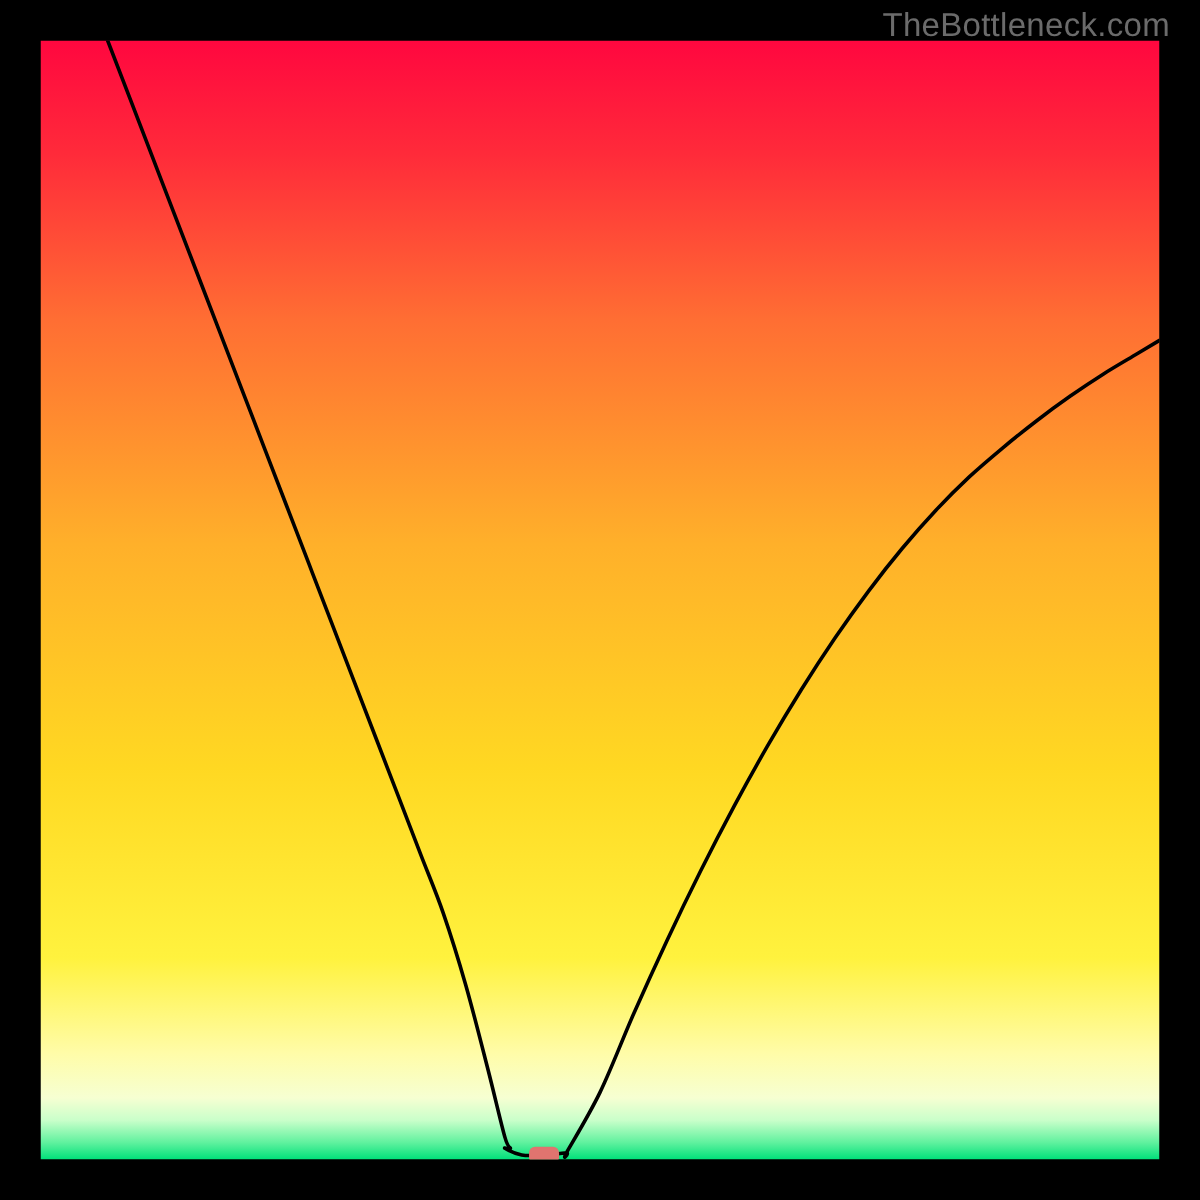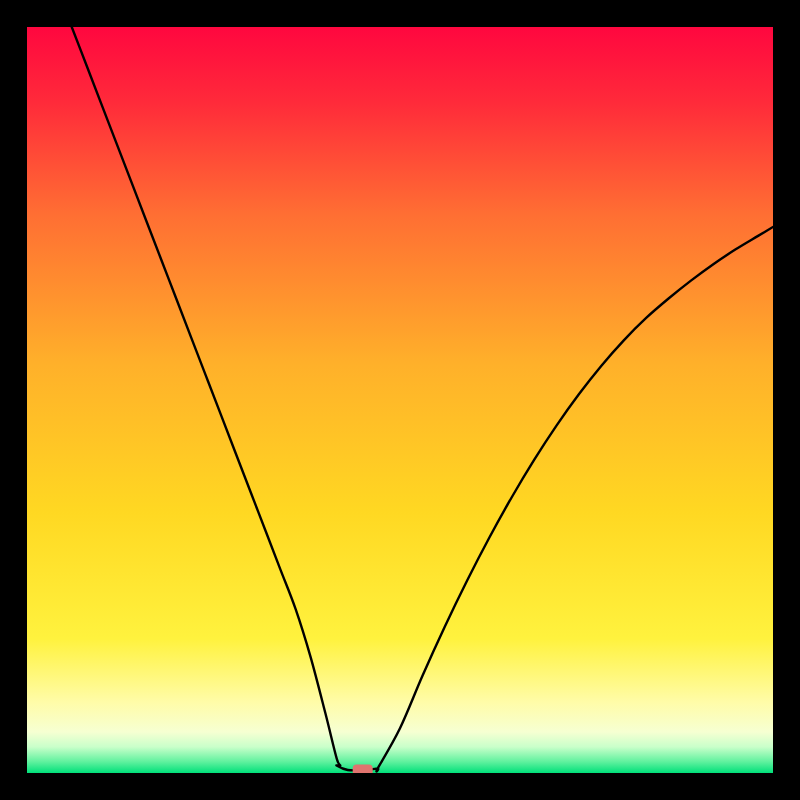--- a/index.html
+++ b/index.html
@@ -32,20 +32,21 @@
     font-weight: 500;
     color: #6b6b6b;
     letter-spacing: 0.2px;
     user-select: none;
   }
 </style>
 </head>
 <body>
 
 <div class="frame">
+  <div class="watermark">TheBottleneck.com</div>
   <svg class="plot" viewBox="0 0 746 746" preserveAspectRatio="none">
     <defs>
       <linearGradient id="bg-grad" x1="0" y1="0" x2="0" y2="1">
         <stop offset="0" stop-color="#ff073f"></stop>
         <stop offset="0.10" stop-color="#ff2a3a"></stop>
         <stop offset="0.25" stop-color="#ff6e33"></stop>
         <stop offset="0.45" stop-color="#ffb02a"></stop>
         <stop offset="0.65" stop-color="#ffd822"></stop>
         <stop offset="0.82" stop-color="#fff23e"></stop>
         <stop offset="0.905" stop-color="#fffca8"></stop>

